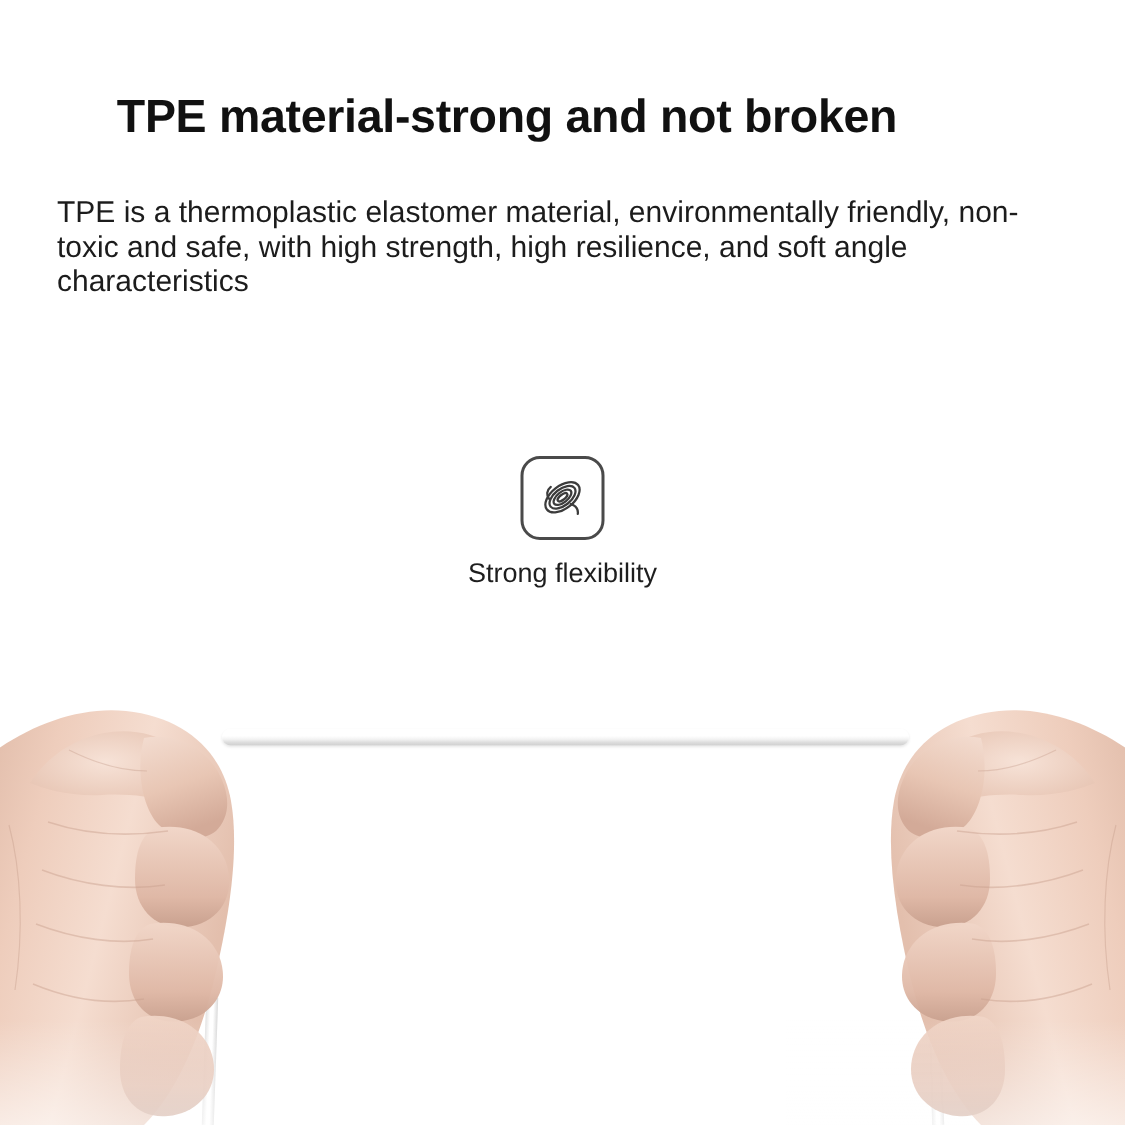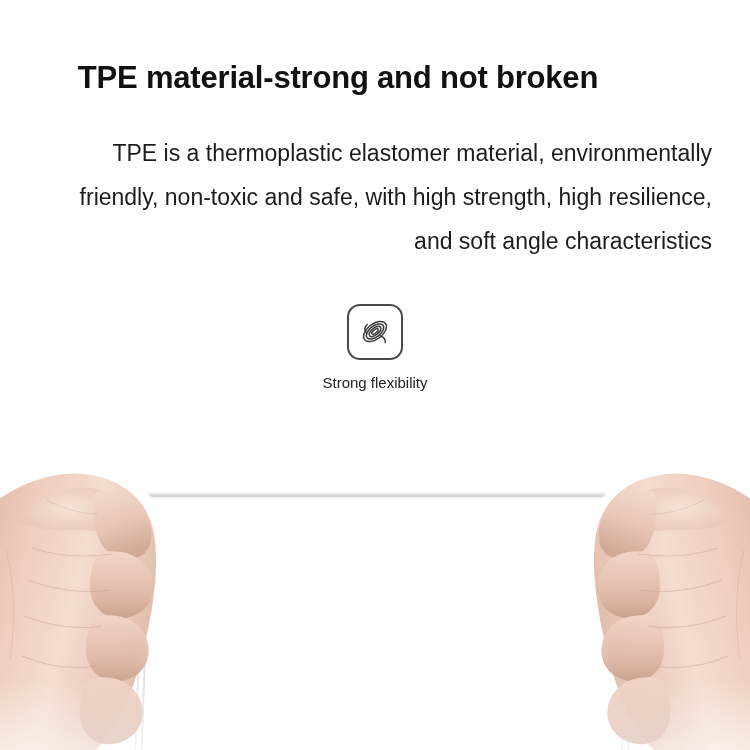--- a/index.html
+++ b/index.html
@@ -31,25 +31,25 @@
     font-weight: bold;
     letter-spacing: -0.2px;
     color: #111111;
     line-height: 40px;
   }
   .subcopy {
     position: absolute;
     left: 38px;
     top: 131px;
     width: 674px;
-    text-align: right;
-    font-size: 23px;
+    text-align: left;
+    font-size: 20px;
     font-weight: normal;
     color: #1c1c1c;
-    line-height: 44px;
+    line-height: 23px;
   }
 
   
   .feature {
     position: absolute;
     left: 0;
     top: 304px;
     width: 750px;
     text-align: center;
   }
@@ -61,21 +61,21 @@
     border-radius: 13px;
     box-sizing: border-box;
     display: flex;
     align-items: center;
     justify-content: center;
     background: #ffffff;
   }
   .badge svg { display: block; }
   .feature-caption {
     margin-top: 13px;
-    font-size: 15px;
+    font-size: 18px;
     color: #1e1e1e;
     line-height: 19px;
   }
 
   
   .photo {
     position: absolute;
     left: 0;
     top: 430px;
     width: 750px;

